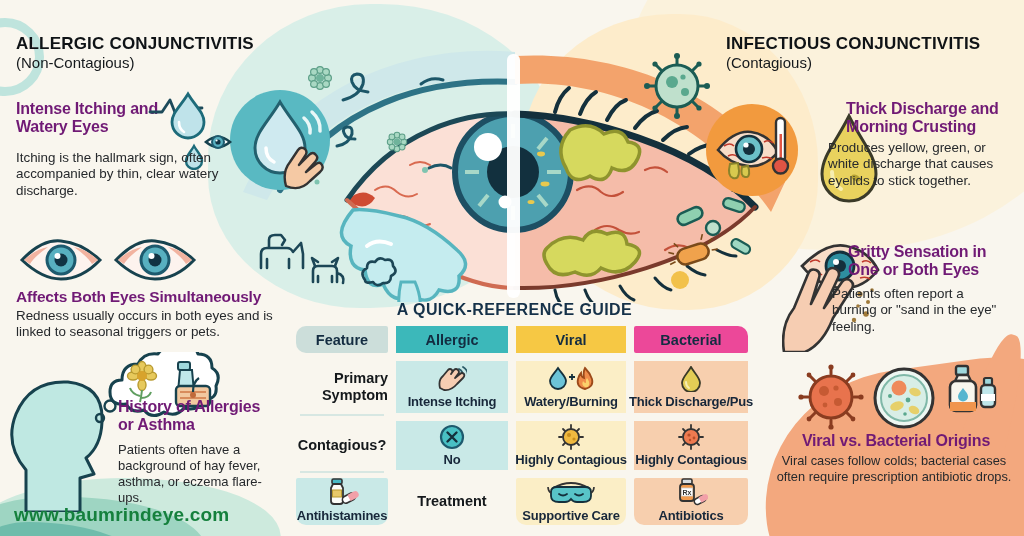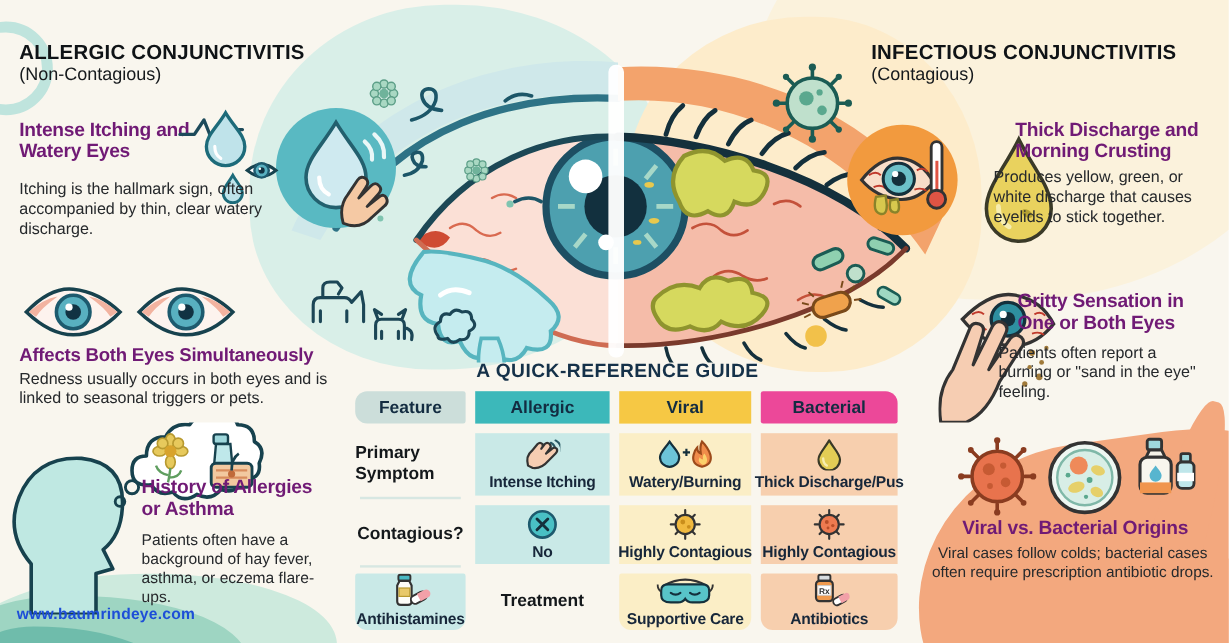--- a/index.html
+++ b/index.html
@@ -29,40 +29,40 @@
   .corner-ring{left:-34px;top:18px;width:60px;height:60px;border:9px solid #bfe4dd;
                border-radius:50%;background:transparent}
 
   
   .panel-title{font-size:17px;font-weight:700;letter-spacing:.2px;color:#0f1316;line-height:1.18}
   .panel-sub{font-size:15px;color:#15191c;line-height:1.2}
   .sec-head{font-size:16px;font-weight:700;color:#701a75;line-height:1.12;letter-spacing:-.2px}
   .sec-body{font-size:13.4px;color:#26292c;line-height:1.22}
   .right-align{text-align:left}
   .center-align{text-align:center}
-  .site-url{font-size:13px;font-weight:700;color:#1d4ed8;letter-spacing:.2px}
+  .site-url{font-size:19px;font-weight:700;color:#15803d;letter-spacing:.2px}
 
   
   .qr-table{left:296px;top:301px;width:437px}
   .qr-title{text-align:center;font-weight:700;font-size:16px;color:#153149;
             letter-spacing:.4px;margin-bottom:7px}
   .qr-grid{display:grid;grid-template-columns:92px 112px 110px 114px;
            grid-template-rows:27px 52px 49px 47px;gap:8px}
   .qr-cell{display:flex;flex-direction:column;align-items:center;justify-content:center;
            font-weight:700;color:#17273a}
   .qr-head{font-size:14.5px;color:#132c41}
   .h-feature{background:#ccdeda;border-radius:10px 2px 2px 10px}
   .h-allergic{background:#3cb8ba}
   .h-viral{background:#f6c844}
   .h-bacterial{background:#ec4899;border-radius:2px 10px 2px 2px}
   .c-allergic{background:#c9e9e7}
   .c-viral{background:#fbeec6}
   .c-bacterial{background:#f7cfae}
   .rb{border-radius:2px 2px 10px 10px}
-  .qr-feature{font-size:14.5px;color:#14181b;position:relative;line-height:1.15;text-align:left}
+  .qr-feature{font-size:14.5px;color:#14181b;position:relative;line-height:1.15;text-align:right}
   .qr-feature.sep:after{content:"";position:absolute;left:4px;right:4px;bottom:-3px;
                         height:2px;background:#d7e7e2}
   .cell-label{font-size:13px;white-space:nowrap;margin-top:2px;letter-spacing:-.2px}
   .cell-icon{height:26px;display:flex;align-items:flex-end}
 
   .badge{border-radius:50%;display:flex;align-items:center;justify-content:center}
   .icon-row{display:flex;align-items:flex-end;gap:8px}
   svg{display:block}
 </style>
 </head>

